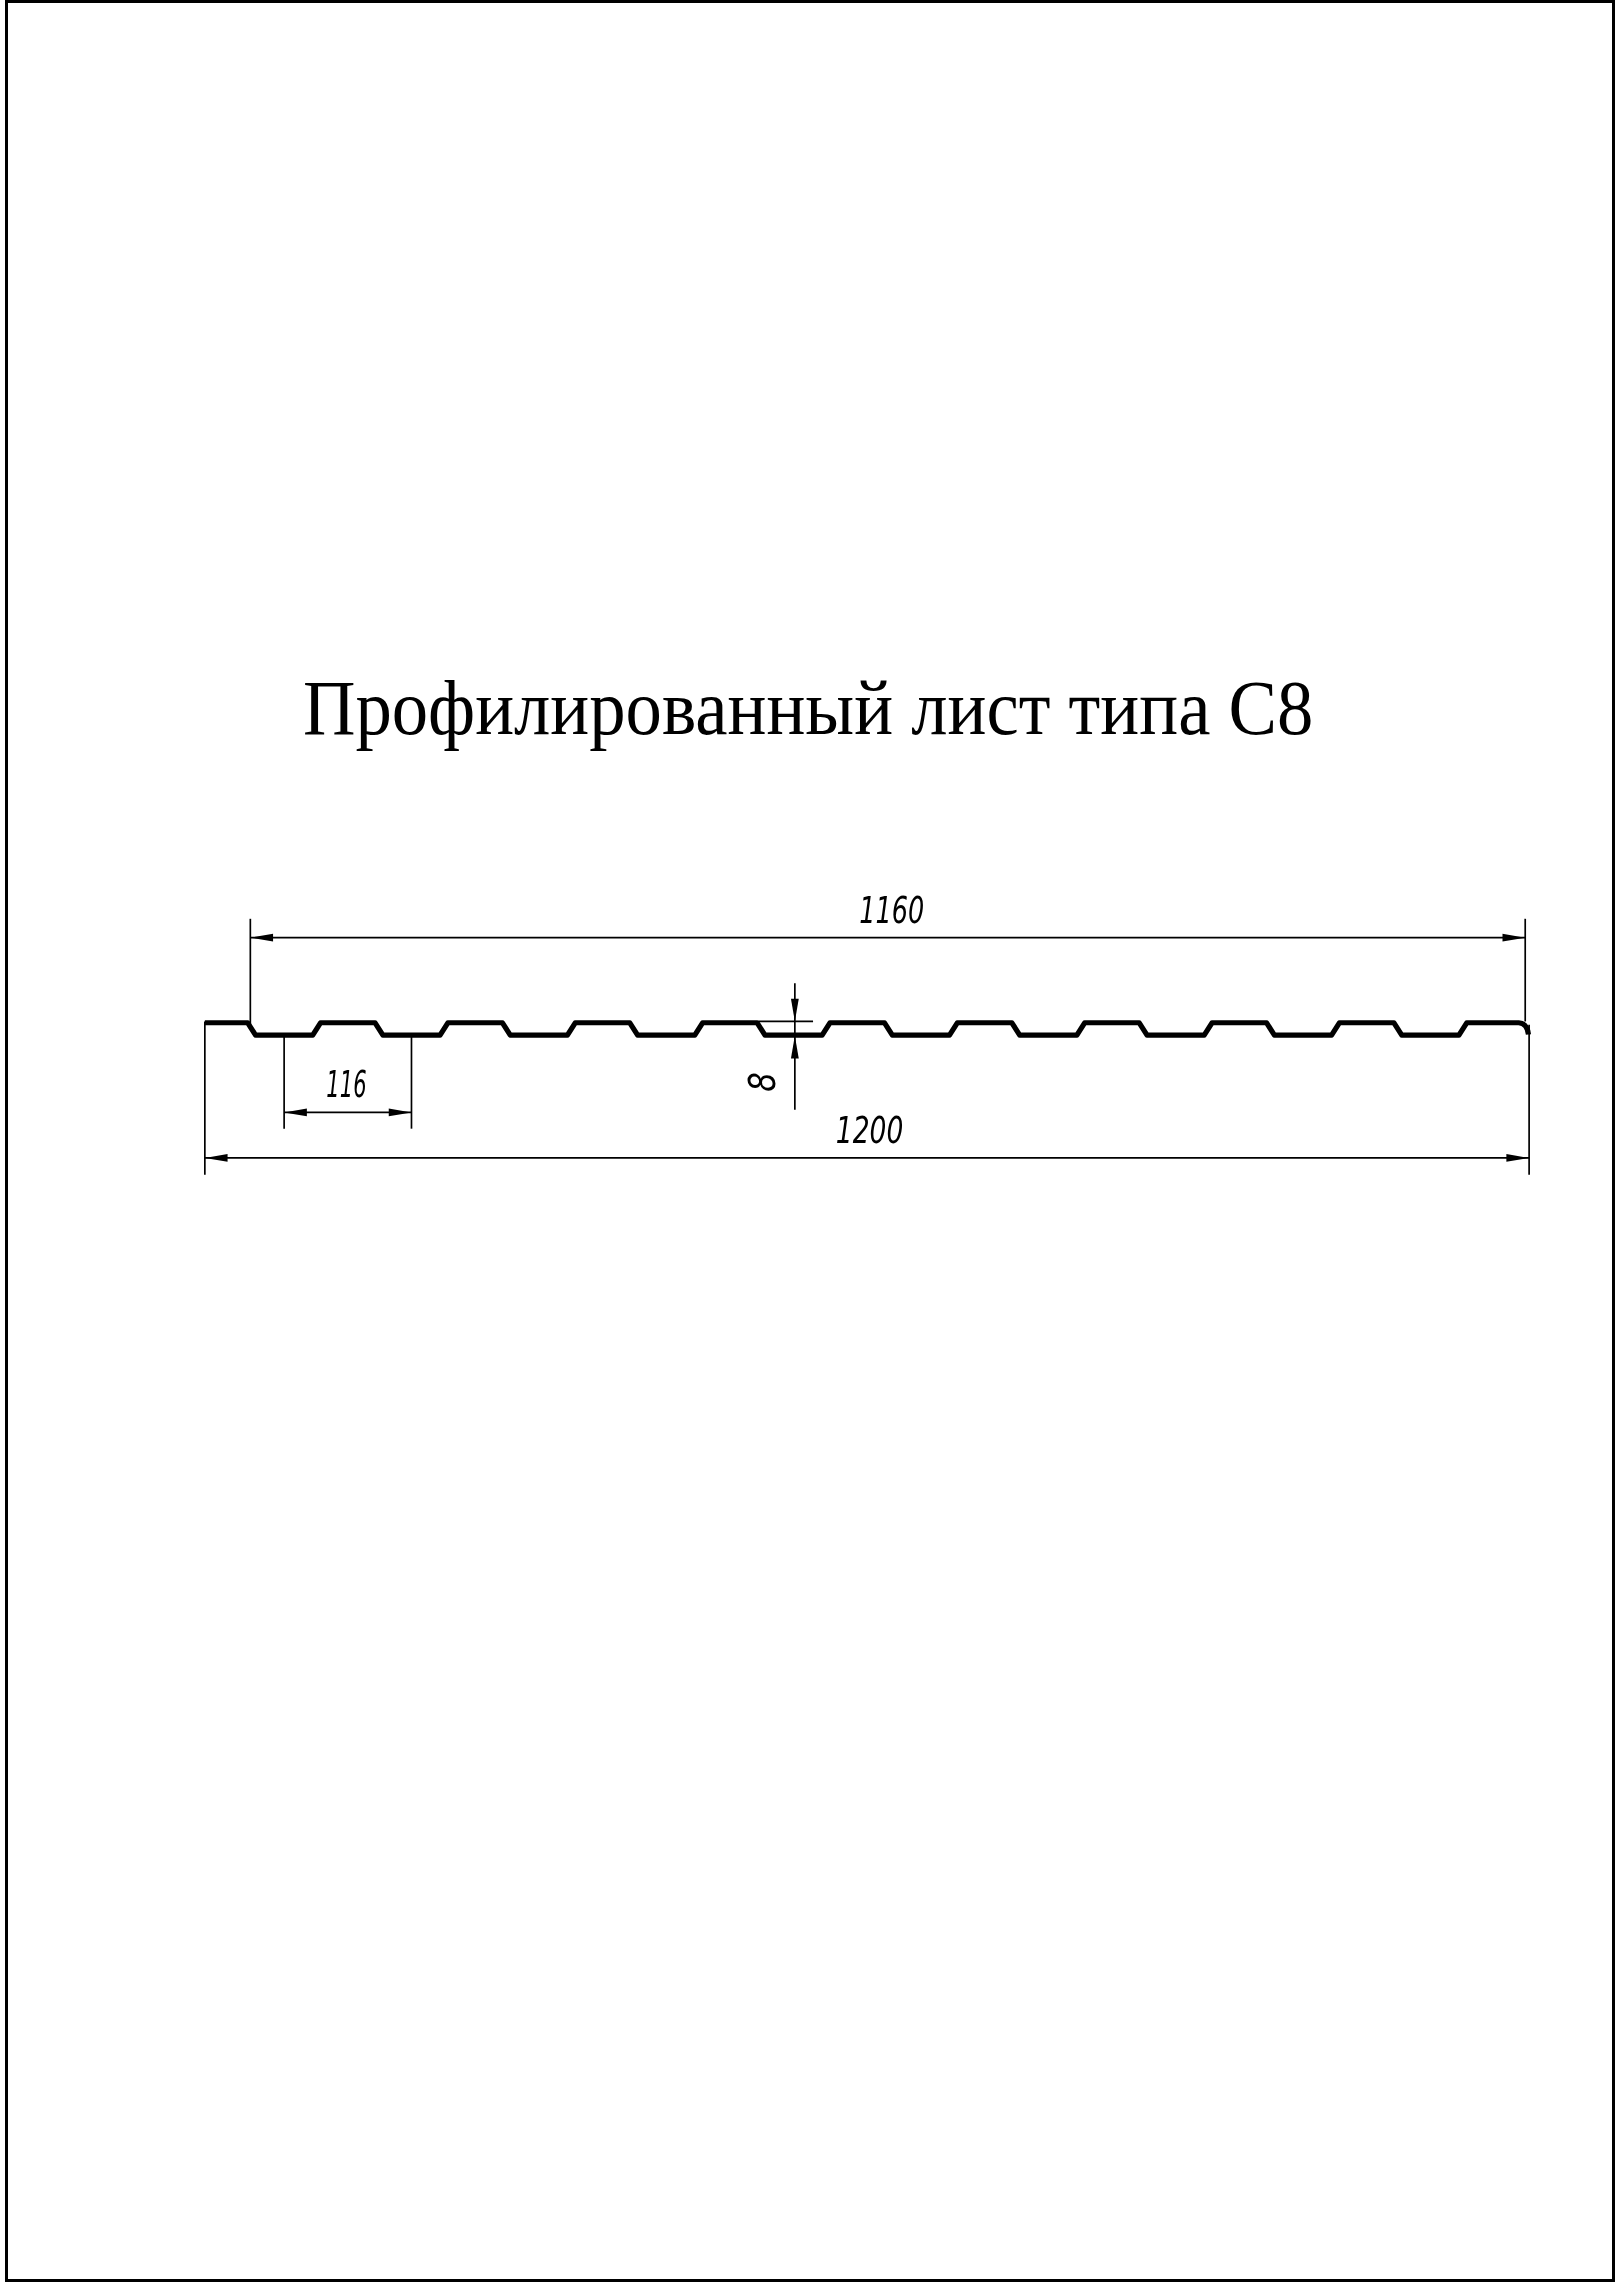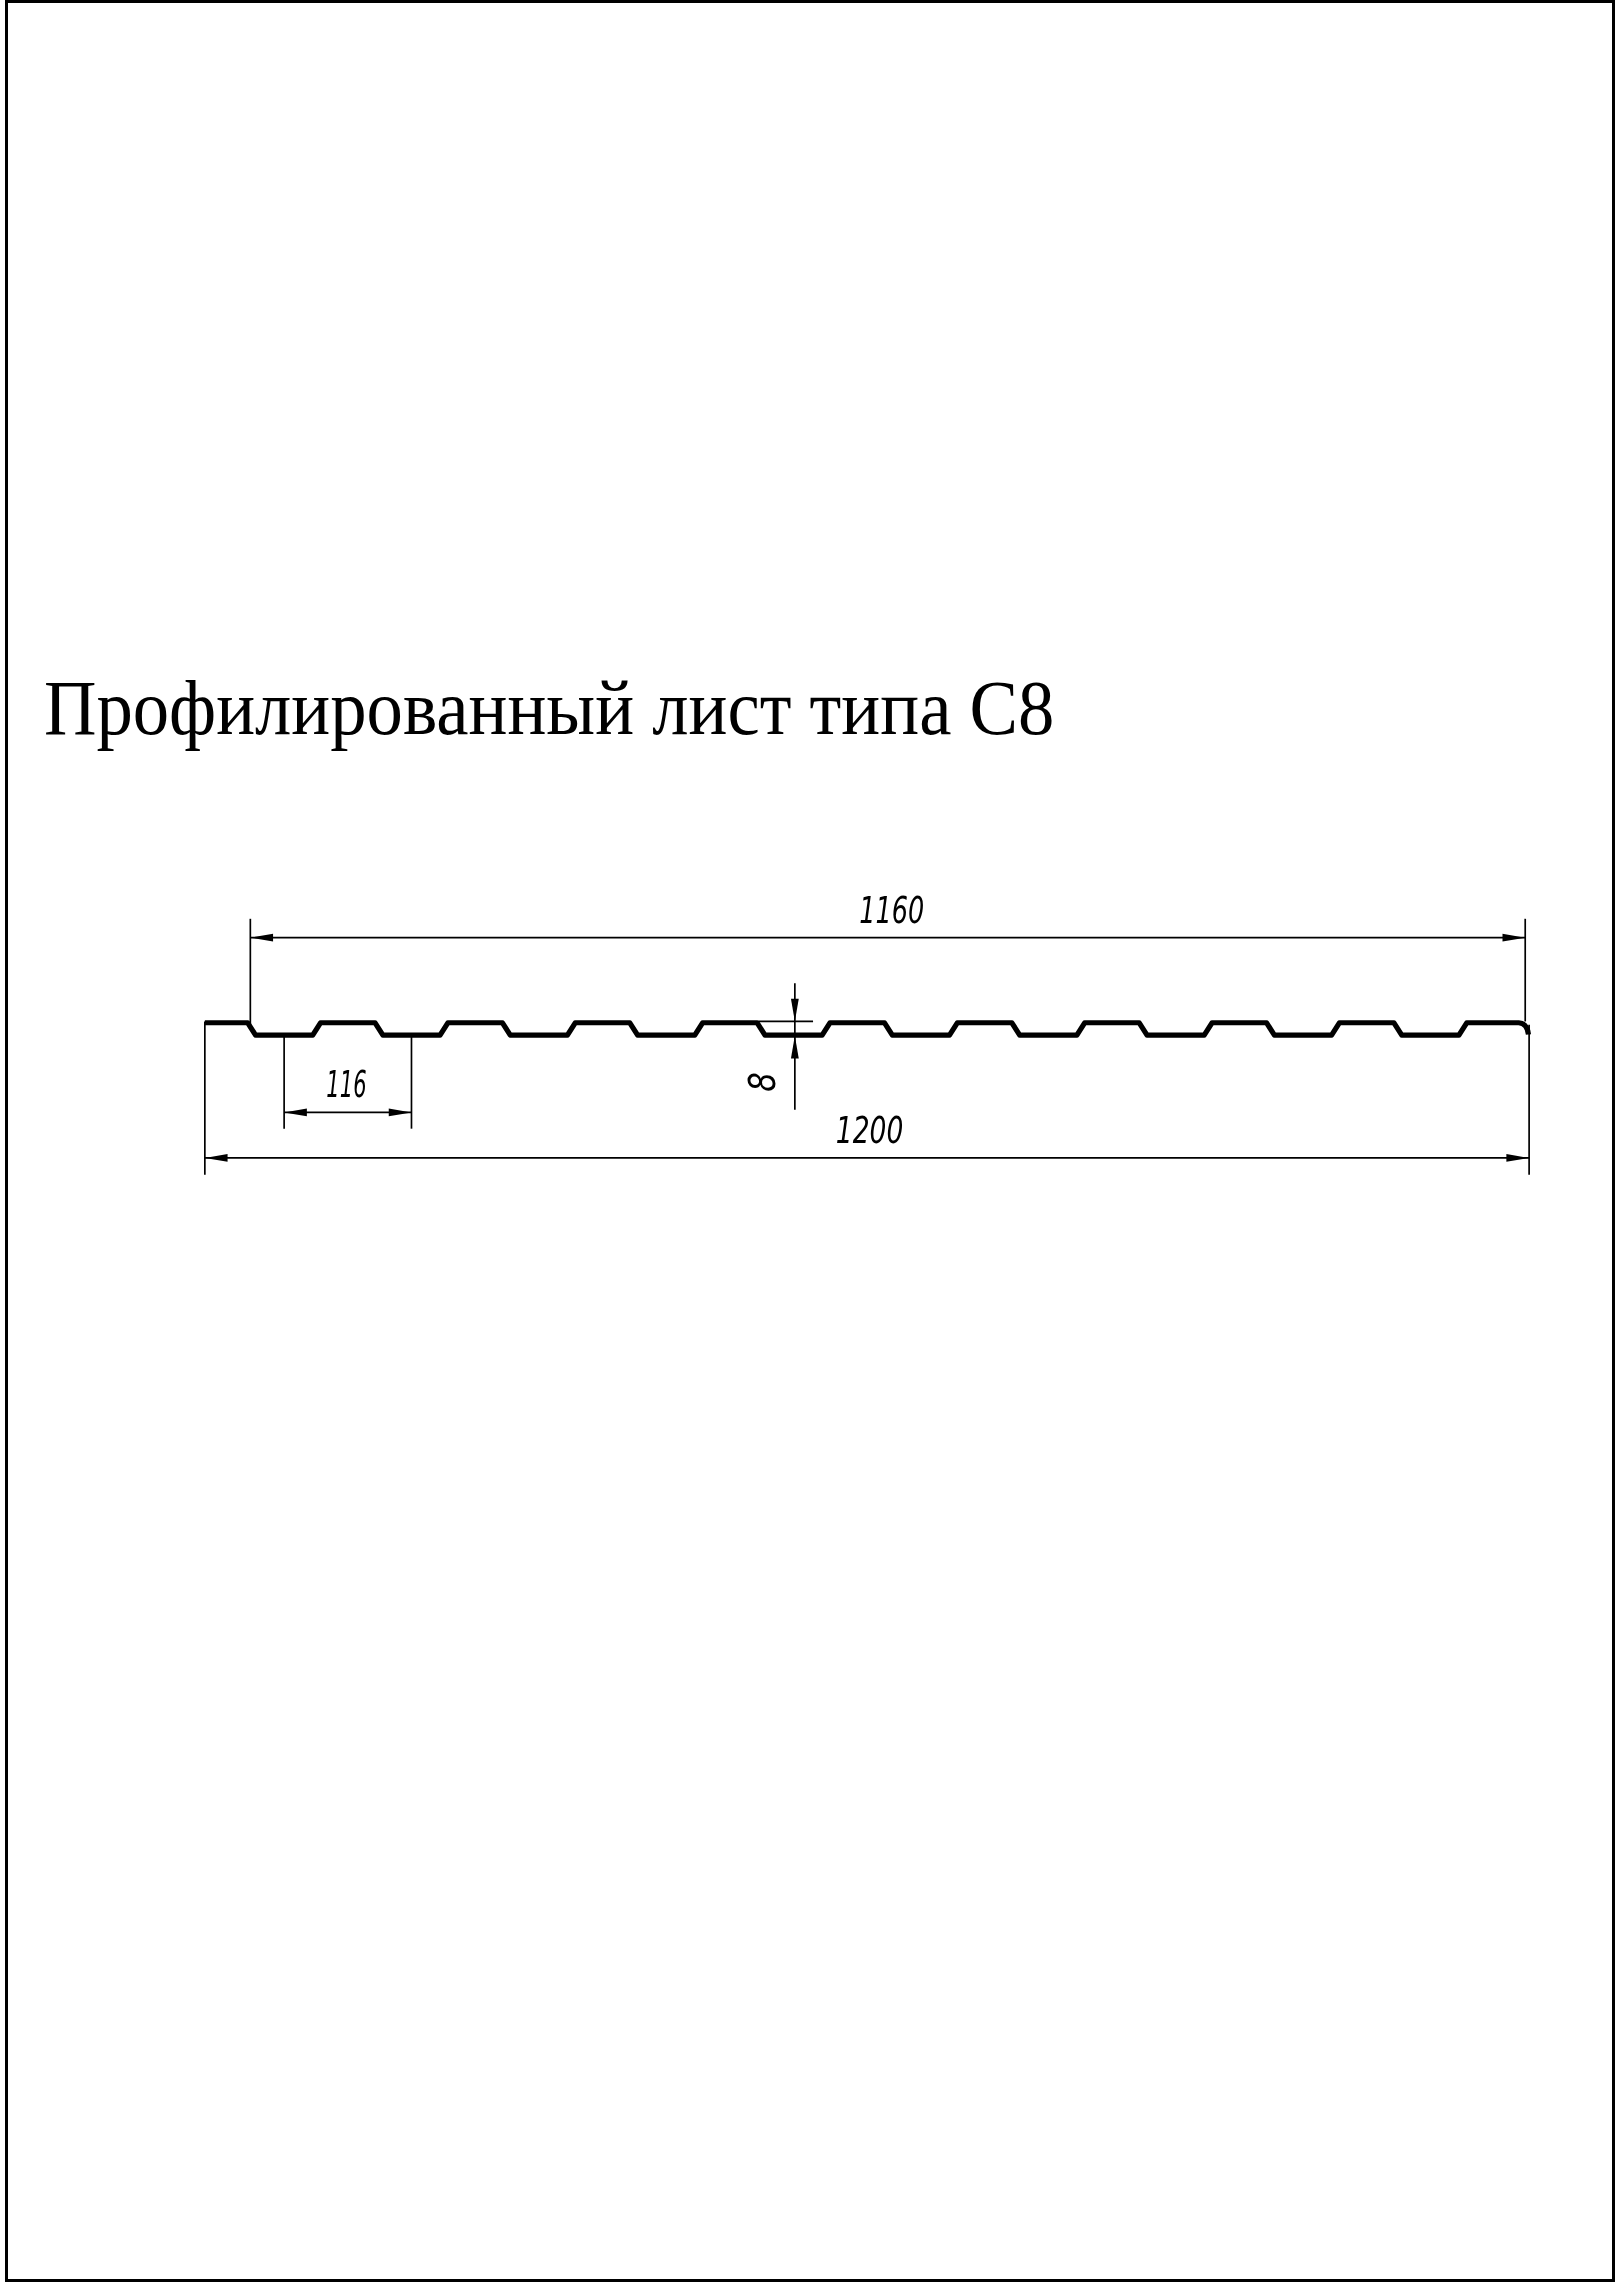--- a/index.html
+++ b/index.html
@@ -22,20 +22,21 @@
     right: 1.9px;
     bottom: 1.9px;
     border: 3.9px solid #000000;
     pointer-events: none;
   }
   .drawing-title {
     position: absolute;
     left: 0;
     top: 668px;
     width: 100%;
+    text-align: center;
     font-family: "Liberation Serif", serif;
     font-size: 79px;
     line-height: 1;
     color: #000000;
     white-space: nowrap;
   }
   .drawing-title .squeeze {
     display: inline-block;
     transform: scaleX(0.92);
     transform-origin: 50% 50%;

